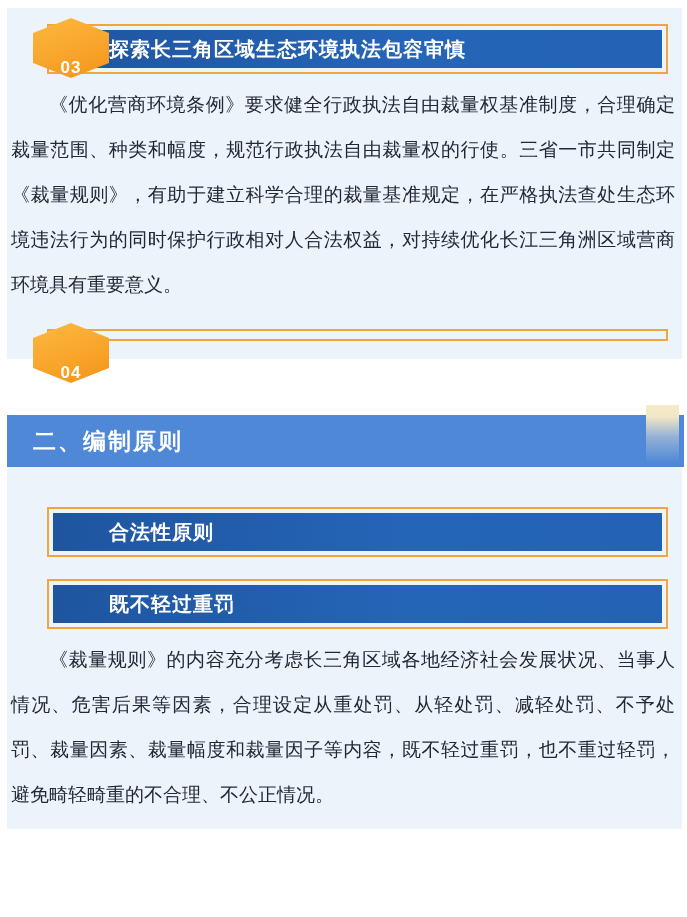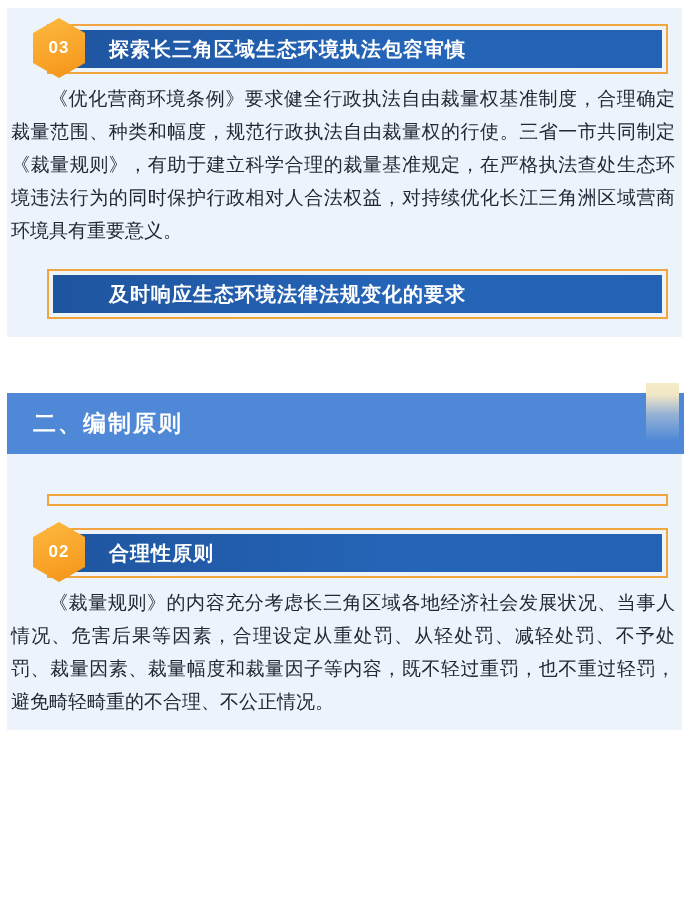--- a/index.html
+++ b/index.html
@@ -37,50 +37,50 @@
   .sec-title {
     color: #ffffff;
     font-weight: bold;
     font-size: 20px;
     letter-spacing: 1px;
   }
   .hex {
     position: absolute;
     left: -16px;
     top: -8px;
-    width: 52px;
+    width: 76px;
     height: 60px;
     clip-path: polygon(50% 0%, 100% 25%, 100% 75%, 50% 100%, 0% 75%, 0% 25%);
     background: linear-gradient(160deg, #fcb93f 0%, #f9a52b 55%, #f39417 100%);
     display: flex;
-    align-items: center;
+    align-items: flex-end;
     justify-content: center;
   }
   .hex span {
     color: #ffffff;
     font-weight: bold;
     font-size: 17px;
     letter-spacing: 1px;
   }
 
   
   .body-p {
     font-size: 19px;
-    line-height: 33px;
+    line-height: 45px;
     color: #222936;
     text-align: justify;
     text-indent: 2em;
     margin: 8px 7px 0 4px;
   }
 
   
   .big-banner {
     position: relative;
     margin: 56px 3px 0 7px;
-    height: 61px;
+    height: 52px;
     background: #4e88d6;
     display: flex;
     align-items: center;
   }
   .big-banner-title {
     color: #ffffff;
     font-weight: bold;
     font-size: 23px;
     padding-left: 26px;
     letter-spacing: 2px;
@@ -109,42 +109,42 @@
       <div class="sec-banner">
         <span class="sec-title">探索长三角区域生态环境执法包容审慎</span>
       </div>
       <div class="hex">
         <span>03</span>
       </div>
     </div>
     <p class="body-p">《优化营商环境条例》要求健全行政执法自由裁量权基准制度，合理确定裁量范围、种类和幅度，规范行政执法自由裁量权的行使。三省一市共同制定《裁量规则》，有助于建立科学合理的裁量基准规定，在严格执法查处生态环境违法行为的同时保护行政相对人合法权益，对持续优化长江三角洲区域营商环境具有重要意义。</p>
 
     <div class="sec-box">
-      <div class="sec-banner">
-        <span class="sec-title">及时响应生态环境法律法规变化的要求</span>
+      <div class="hex">
+        <span>04</span>
       </div>
     </div>
 
   </div>
 
   <div class="big-banner">
     <span class="big-banner-title">二、编制原则</span>
     <div class="ribbon"></div>
   </div>
 
   <div class="card card-second">
 
     <div class="sec-box no-top">
+      <div class="sec-banner">
+        <span class="sec-title">合法性原则</span>
+      </div>
     </div>
 
     <div class="sec-box">
       <div class="sec-banner">
-        <span class="sec-title">合理性原则</span>
-      </div>
-      <div class="hex">
-        <span>02</span>
+        <span class="sec-title">既不轻过重罚</span>
       </div>
     </div>
     <p class="body-p">《裁量规则》的内容充分考虑长三角区域各地经济社会发展状况、当事人情况、危害后果等因素，合理设定从重处罚、从轻处罚、减轻处罚、不予处罚、裁量因素、裁量幅度和裁量因子等内容，既不轻过重罚，也不重过轻罚，避免畸轻畸重的不合理、不公正情况。</p>
 
   </div>
 
 </div>
 
 </body></html>

